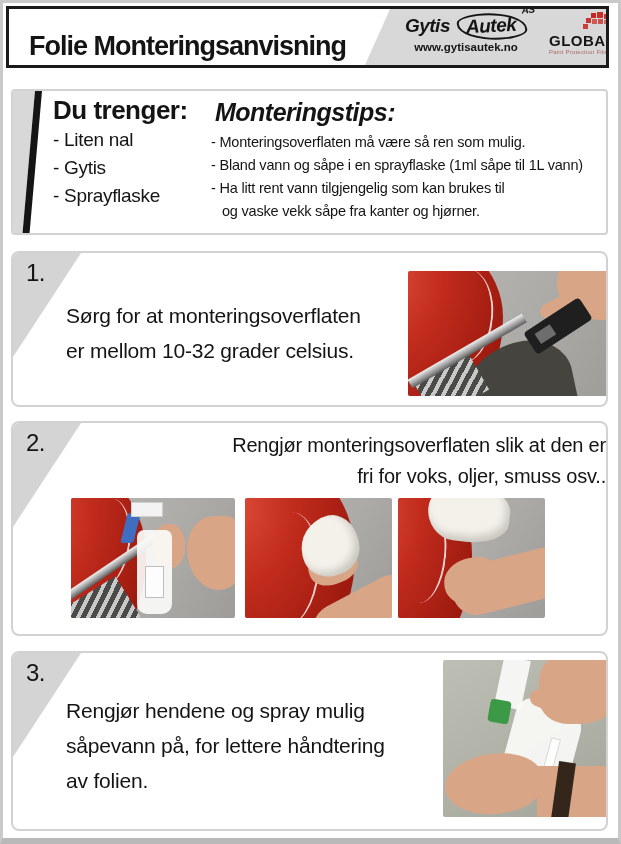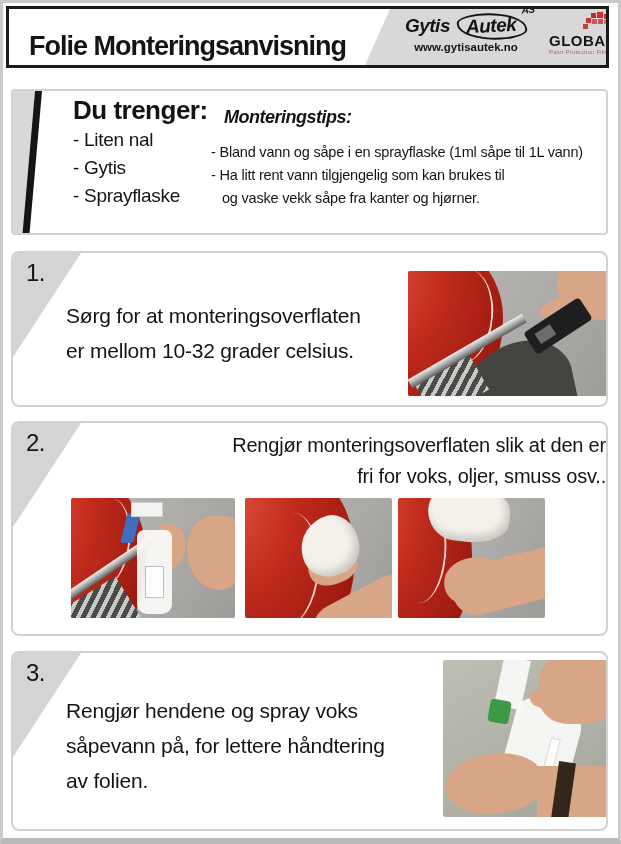--- a/index.html
+++ b/index.html
@@ -25,25 +25,25 @@
   .global-name{font-weight:bold;font-size:15px;letter-spacing:0.5px;margin-top:16px;}
   .global-tagline{font-size:6px;color:#a96a66;letter-spacing:0.2px;white-space:nowrap;}
 
   
   .prep{position:absolute;left:8px;top:86px;width:597px;height:146px;background:#fff;
         border:2px solid #d2d2d2;border-radius:4px;box-sizing:border-box;overflow:hidden;}
   .prep-wedge{position:absolute;left:0;top:0;width:22px;height:146px;background:#d8d8d8;
         transform:skewX(-5deg);transform-origin:top left;}
   .prep-bar{position:absolute;left:22px;top:0;width:7px;height:146px;background:#151515;
         transform:skewX(-5deg);transform-origin:top left;}
-  .req{position:absolute;left:40px;top:4px;margin-left:20px;}
+  .req{position:absolute;left:40px;top:4px;}
   .req-heading{margin:0;font-size:26px;font-weight:bold;letter-spacing:-0.5px;}
   .req-item{font-size:19px;line-height:28px;letter-spacing:-0.3px;}
   .tips{position:absolute;left:198px;top:3px;width:396px;}
-  .tips-heading{margin:13px;font-size:18px;font-weight:bold;font-style:italic;letter-spacing:-0.5px;}
+  .tips-heading{margin:4px;font-size:25px;font-weight:bold;font-style:italic;letter-spacing:-0.5px;}
   .tip-line{font-size:14.5px;line-height:23px;white-space:nowrap;letter-spacing:-0.2px;}
   .tip-indent{padding-left:11px;}
 
   
   .step{position:absolute;left:8px;width:597px;background:#fff;border:2px solid #d2d2d2;
         border-radius:8px;box-sizing:border-box;overflow:hidden;}
   .step1{top:248px;height:156px;}
   .step2{top:418px;height:215px;}
   .step3{top:648px;height:180px;}
   .corner{position:absolute;left:0;top:0;width:68px;height:104px;background:#d4d4d4;
@@ -116,20 +116,21 @@
     <div class="prep-wedge"></div>
     <div class="prep-bar"></div>
     <div class="req">
       <h2 class="req-heading">Du trenger:</h2>
       <div class="req-item">- Liten nal</div>
       <div class="req-item">- Gytis</div>
       <div class="req-item">- Sprayflaske</div>
     </div>
     <div class="tips">
       <h2 class="tips-heading">Monteringstips:</h2>
+      <div class="tip-line">- Monteringsoverflaten må være så ren som mulig.</div>
       <div class="tip-line">- Bland vann og såpe i en sprayflaske (1ml såpe til 1L vann)</div>
       <div class="tip-line">- Ha litt rent vann tilgjengelig som kan brukes til</div>
       <div class="tip-line tip-indent">og vaske vekk såpe fra kanter og hjørner.</div>
     </div>
   </section>
 
   <section class="step step1">
     <div class="corner"></div>
     <div class="step-num">1.</div>
     <div class="step-text">
@@ -182,21 +183,21 @@
       <div class="flesh" style="right:-28px;top:58px;width:122px;height:50px;border-radius:24px;transform:rotate(-14deg);"></div>
       <div class="flesh" style="left:46px;top:60px;width:56px;height:46px;border-radius:50% 40% 50% 45%;transform:rotate(-10deg);"></div>
       <div class="cloth" style="left:30px;top:-14px;width:82px;height:58px;border-radius:45% 55% 60% 40%/55% 50% 45% 60%;transform:rotate(7deg);"></div>
     </div>
   </section>
 
   <section class="step step3">
     <div class="corner"></div>
     <div class="step-num">3.</div>
     <div class="step-text">
-      <div>Rengjør hendene og spray voks</div>
+      <div>Rengjør hendene og spray mulig</div>
       <div>såpevann på, for lettere håndtering</div>
       <div>av folien.</div>
     </div>
     <div class="ph ph3" style="background:linear-gradient(150deg,#bdbfb5 0%,#aeb0a6 60%,#a2a49a 100%);">
       <div style="position:absolute;left:56px;top:-2px;width:27px;height:50px;background:#f5f5f3;transform:rotate(12deg);"></div>
       <div style="position:absolute;left:46px;top:40px;width:21px;height:23px;background:#3c9a47;border-radius:4px;transform:rotate(10deg);"></div>
       <div class="bottle" style="left:64px;top:42px;width:68px;height:94px;border-radius:16px 22px 32px 30px;transform:rotate(15deg);"></div>
       <div class="label" style="left:104px;top:78px;width:8px;height:30px;transform:rotate(15deg);border-color:#d7d7d2;"></div>
       <div class="flesh" style="left:96px;top:-8px;width:84px;height:72px;border-radius:45% 55% 60% 40%;"></div>
       <div class="flesh" style="left:86px;top:34px;width:42px;height:17px;border-radius:9px;transform:rotate(22deg);"></div>

